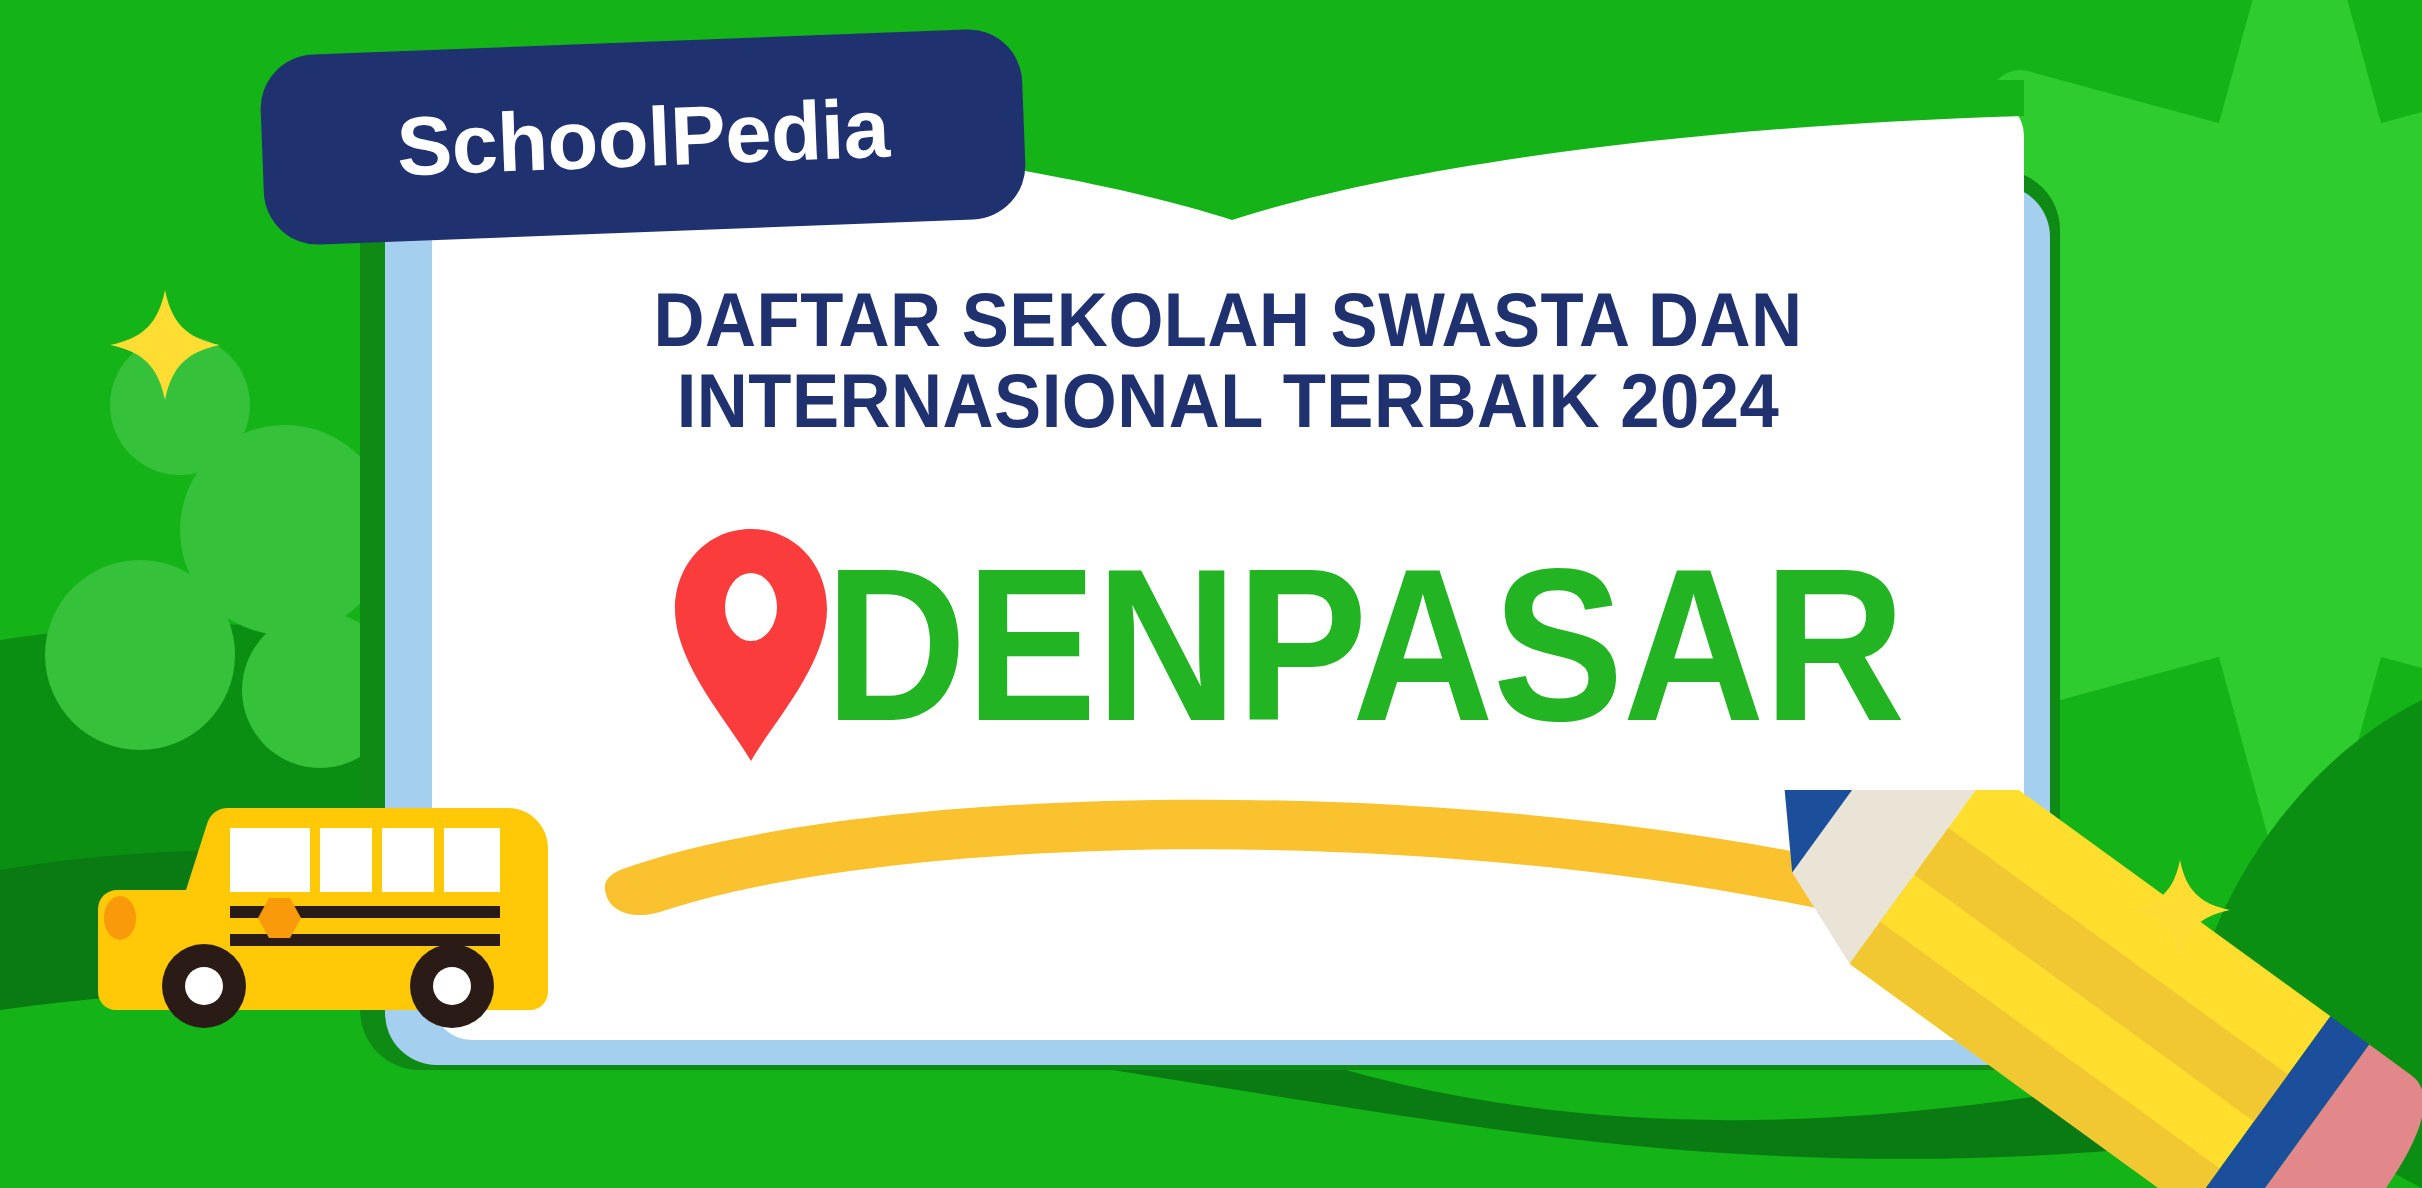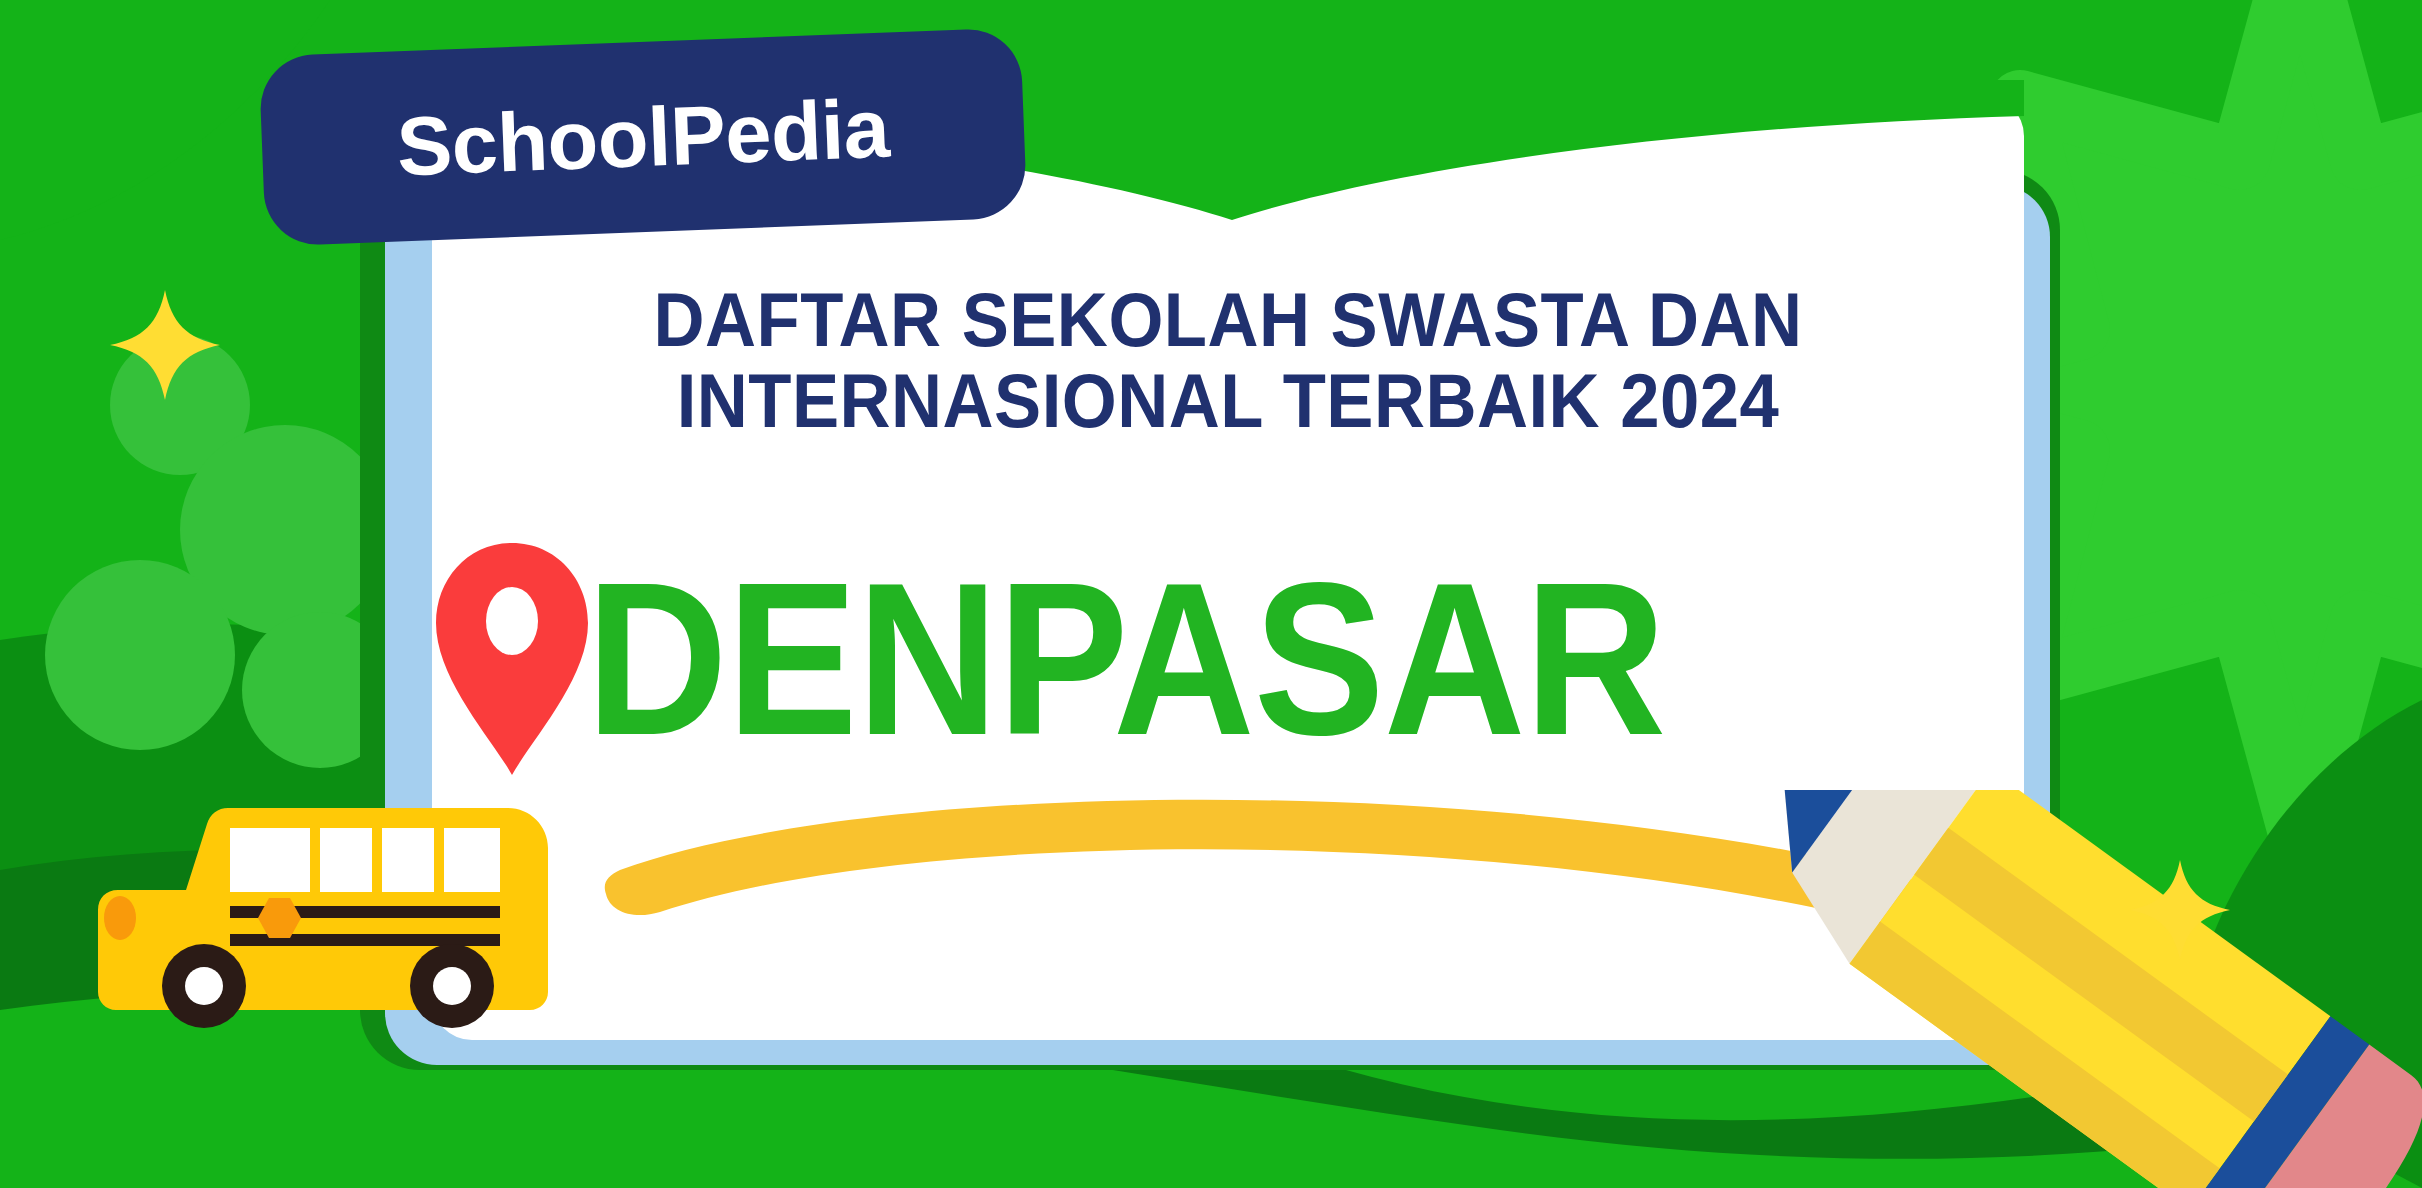--- a/index.html
+++ b/index.html
@@ -75,26 +75,26 @@
     font-weight: 700;
     line-height: 1.06;
     letter-spacing: 0.5px;
     transform: scaleX(0.93);
     transform-origin: center top;
   }
   #headline .l2 { display: block; }
 
   
   #city-row {
-    left: 432px; top: 524px;
+    left: 432px; top: 510px;
     width: 1592px;
     height: 270px;
     display: flex;
     align-items: center;
-    justify-content: flex-start;
+    justify-content: flex-end;
   }
   #pin-icon {
     width: 160px; height: 240px;
     margin-right: -6px;
     flex: 0 0 auto;
   }
   #city-name {
     color: #22B422;
     font-size: 218px;
     font-weight: 700;

